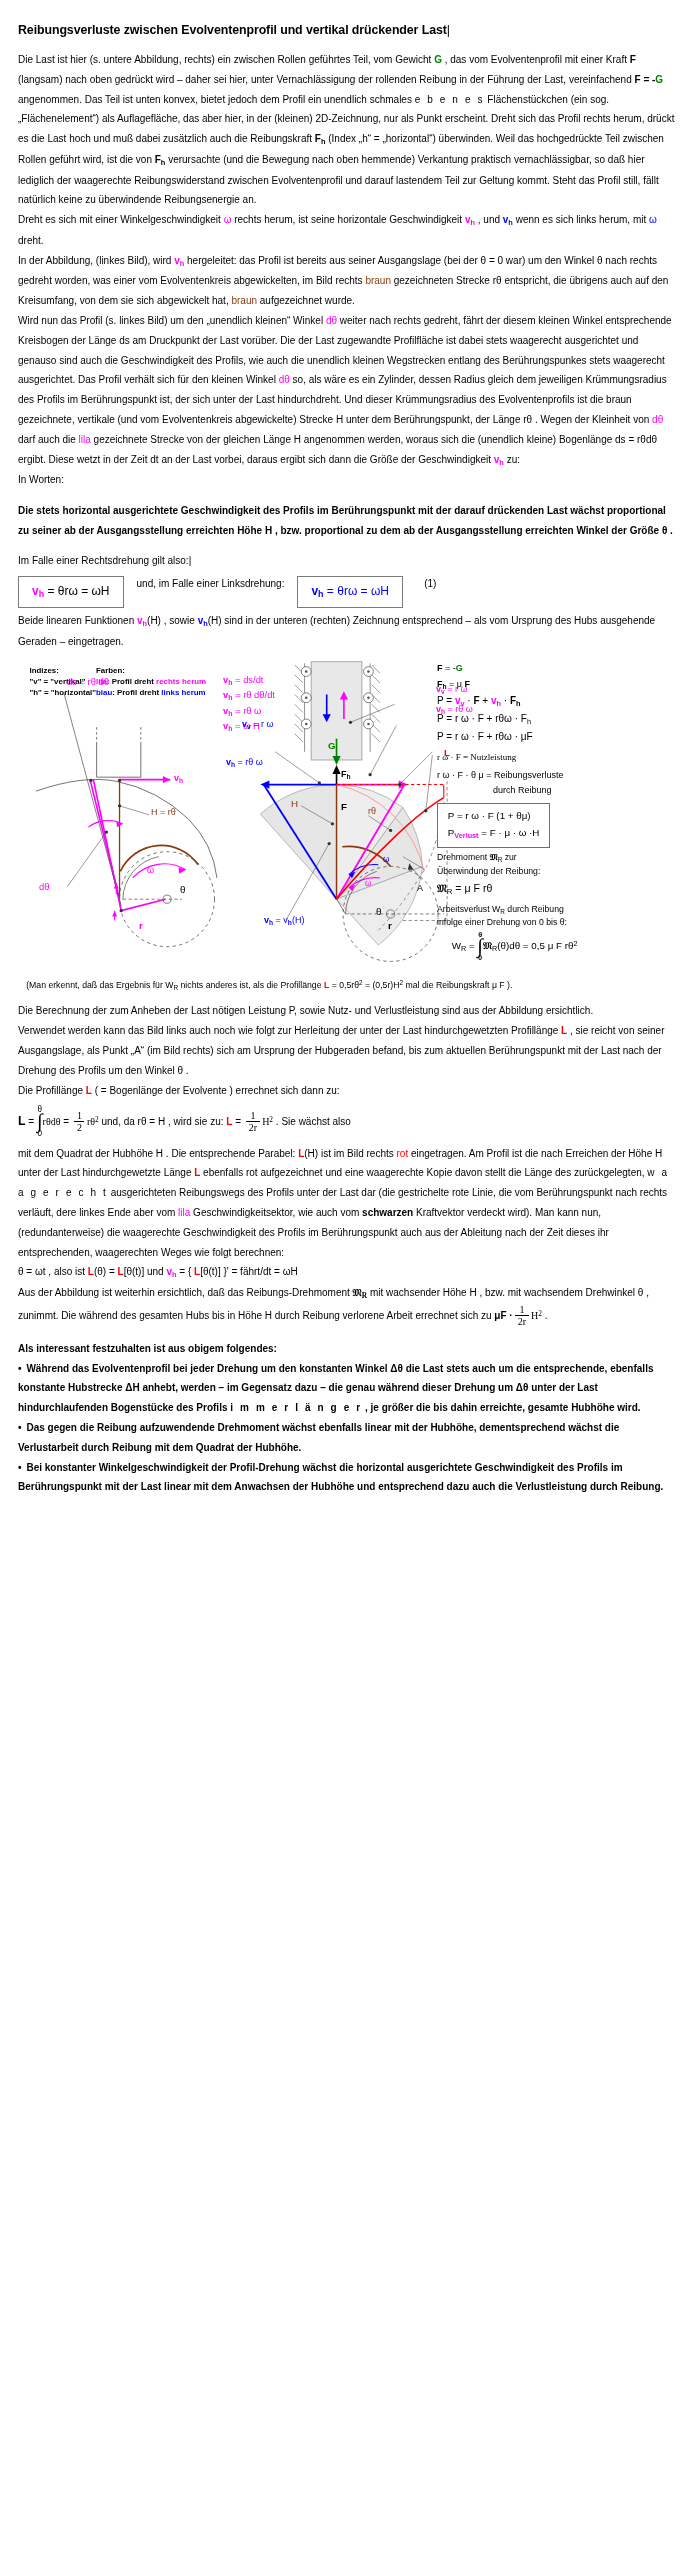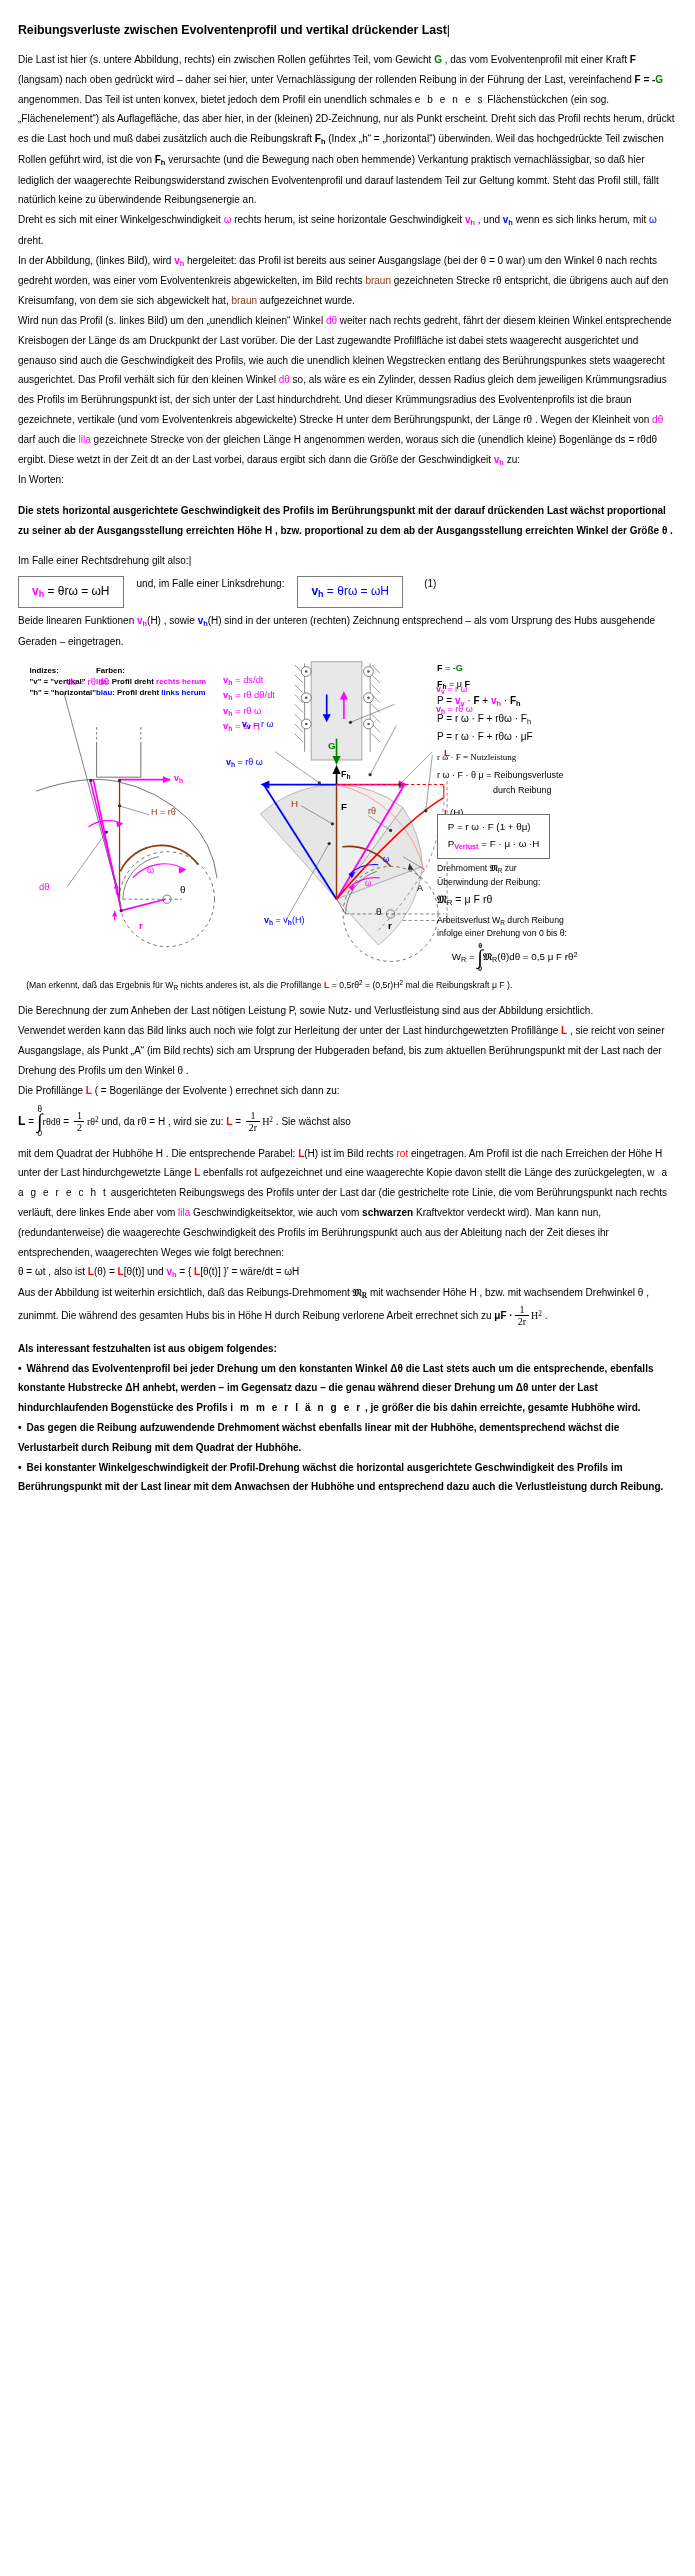--- a/index.html
+++ b/index.html
@@ -75,21 +75,21 @@
     position:absolute; left:419px; top:1.6px;
     font-size:9px; line-height:1.62;
     font-family:"Liberation Sans", sans-serif;
   }
   .fig-formulas .fline { white-space:nowrap; margin-bottom:0.8px; }
   .fig-formulas .big { font-size:10px; }
   .pbox {
     border:1.2px solid #6f6f6f;
     display:inline-block;
     padding:4.1px 9.8px 4.9px 9.8px;
-    margin-top:15px;
+    margin-top:4px;
     line-height:1.72;
     font-size:9.8px;
     background:#fff;
   }
   .fig-note { font-size:8.7px; line-height:1.5; margin-top:3.3px; }
   .fig-caption {
     position:absolute; left:8.2px; bottom:0px;
     font-size:8.7px; white-space:nowrap;
   }
   .fig-left-eq {
@@ -418,21 +418,21 @@
     <span class="b" style="font-size:12.3px;">L</span><span> = </span><span style="display:inline-block;text-align:center;vertical-align:middle;"><span style="display:block;font-size:8.2px;line-height:1;">θ</span><span class="intg" style="display:block;line-height:0.75;">∫</span><span style="display:block;font-size:8.2px;line-height:1;">0</span></span><span class="serif">rθdθ</span><span> = </span><span class="frac serif"><span class="num">1</span><span class="den">2</span></span><span class="serif"><span>rθ</span><span class="sup">2</span></span><span> und, da  rθ = H ,   wird sie zu: </span><span class="red b">L</span><span> = </span><span class="frac serif"><span class="num">1</span><span class="den">2r</span></span><span class="serif"><span>H</span><span class="sup">2</span></span><span> . Sie wächst also</span>
   </p>
 
   <div class="gap-sm"></div>
 
   <p class="para">
     <span>mit dem Quadrat der Hubhöhe  H  . Die entsprechende Parabel: </span><span class="red b">L</span><span>(H)  ist im Bild rechts </span><span class="red">rot</span><span> eingetragen. Am Profil ist die nach Erreichen der Höhe  H   unter der Last hindurchgewetzte Länge </span><span class="red b">L</span><span>  ebenfalls rot aufgezeichnet und eine waagerechte Kopie davon stellt die Länge des zurückgelegten, </span><span class="spaced">w a a g e r e c h t</span><span>  ausgerichteten Reibungswegs des Profils unter der Last dar (die gestrichelte rote Linie, die vom Berührungspunkt nach rechts verläuft, dere linkes Ende aber vom </span><span class="mag">lila</span><span> Geschwindigkeitsektor, wie auch vom </span><span class="b">schwarzen</span><span> Kraftvektor verdeckt wird). Man kann nun, (redundanterweise) die waagerechte Geschwindigkeit des Profils im Berührungspunkt auch aus der Ableitung nach der Zeit dieses ihr entsprechenden, waagerechten Weges wie folgt berechnen:</span>
   </p>
 
   <p class="para">
-    <span>θ  =  ωt  ,  also ist  </span><span class="red b">L</span><span>(θ) =  </span><span class="red b">L</span><span>[θ(t)] und </span><span class="mag b nobr"><span>v</span><span class="sub">h</span></span><span>  =  { </span><span class="red b">L</span><span>[θ(t)] }' =  wäre/dt  =  ωH</span>
+    <span>θ  =  ωt  ,  also ist  </span><span class="red b">L</span><span>(θ) =  </span><span class="red b">L</span><span>[θ(t)] und </span><span class="mag b nobr"><span>v</span><span class="sub">h</span></span><span>  =  { </span><span class="red b">L</span><span>[θ(t)] }' =  fährt/dt  =  ωH</span>
   </p>
 
   <p class="para">
     <span>Aus der Abbildung ist weiterhin ersichtlich, daß das Reibungs-Drehmoment  </span><span class="serif b nobr"><span>𝔐</span><span class="sub">R</span></span><span>  mit wachsender Höhe  H  , bzw. mit wachsendem Drehwinkel  θ ,  zunimmt. Die während des gesamten Hubs bis in Höhe  H  durch Reibung verlorene Arbeit errechnet sich zu  </span><span class="nobr"><span class="b">μF ·</span><span class="frac serif"><span class="num">1</span><span class="den">2r</span></span><span class="serif"><span>H</span><span class="sup">2</span></span></span><span> .</span>
   </p>
 
   <div class="gap"></div>
 
   <p class="para b">Als interessant festzuhalten ist aus obigem folgendes:</p>
 

